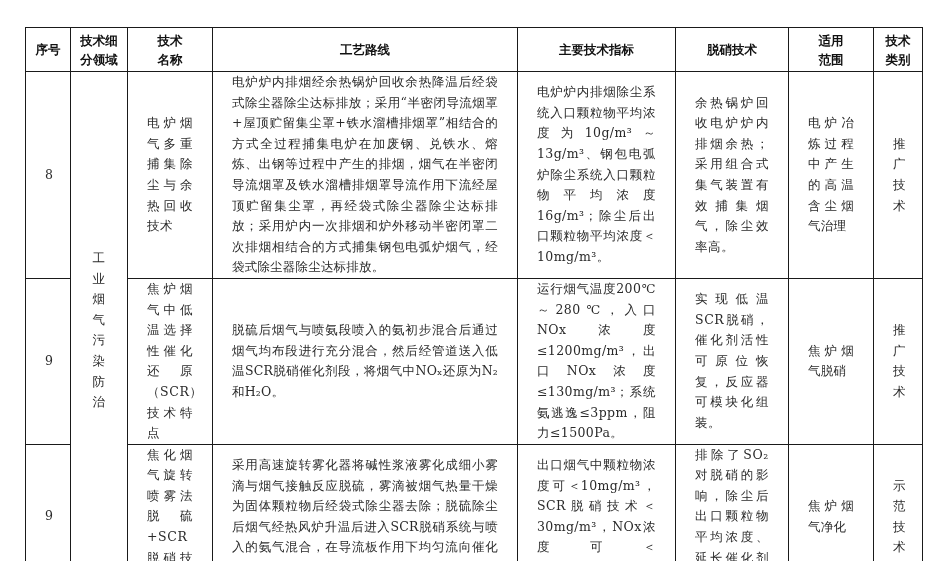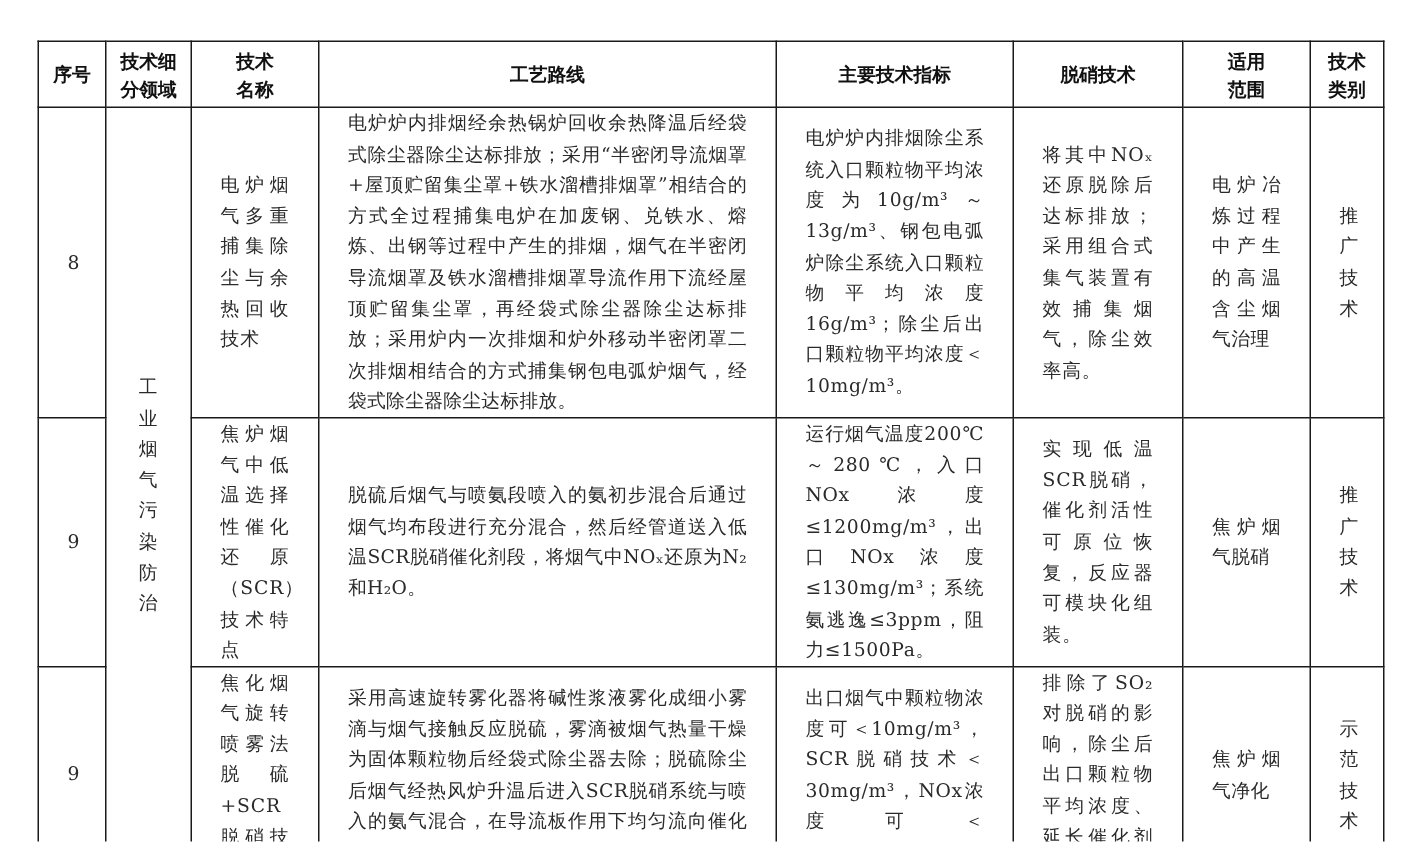--- a/index.html
+++ b/index.html
@@ -83,21 +83,21 @@
     <tr class="r8">
       <td class="center">8</td>
       <td class="center area" rowspan="3">
           <span class="pre">工业烟
 气污染
 防治</span>
         </td>
       <td class="just name">电炉烟气多重捕集除尘与余热回收技术</td>
       <td class="just route">电炉炉内排烟经余热锅炉回收余热降温后经袋式除尘器除尘达标排放；采用“半密闭导流烟罩+屋顶贮留集尘罩+铁水溜槽排烟罩”相结合的方式全过程捕集电炉在加废钢、兑铁水、熔炼、出钢等过程中产生的排烟，烟气在半密闭导流烟罩及铁水溜槽排烟罩导流作用下流经屋顶贮留集尘罩，再经袋式除尘器除尘达标排放；采用炉内一次排烟和炉外移动半密闭罩二次排烟相结合的方式捕集钢包电弧炉烟气，经袋式除尘器除尘达标排放。</td>
       <td class="just spec">电炉炉内排烟除尘系统入口颗粒物平均浓度为10g/m³～13g/m³、钢包电弧炉除尘系统入口颗粒物平均浓度16g/m³；除尘后出口颗粒物平均浓度＜10mg/m³。</td>
-      <td class="just feat">将其中NOₓ还原脱除后达标排放；采用组合式集气装置有效捕集烟气，除尘效率高。</td>
+      <td class="just feat">余热锅炉回收电炉炉内排烟余热；采用组合式集气装置有效捕集烟气，除尘效率高。</td>
       <td class="just scope">电炉冶炼过程中产生的高温含尘烟气治理</td>
       <td class="center cat">
           <span class="pre">推广
 技术</span>
         </td>
     </tr>
     <tr class="r9">
       <td class="center">9</td>
       <td class="just name">焦炉烟气中低温选择性催化还原（SCR）技术特点</td>
       <td class="just route">脱硫后烟气与喷氨段喷入的氨初步混合后通过烟气均布段进行充分混合，然后经管道送入低温SCR脱硝催化剂段，将烟气中NOₓ还原为N₂和H₂O。</td>

